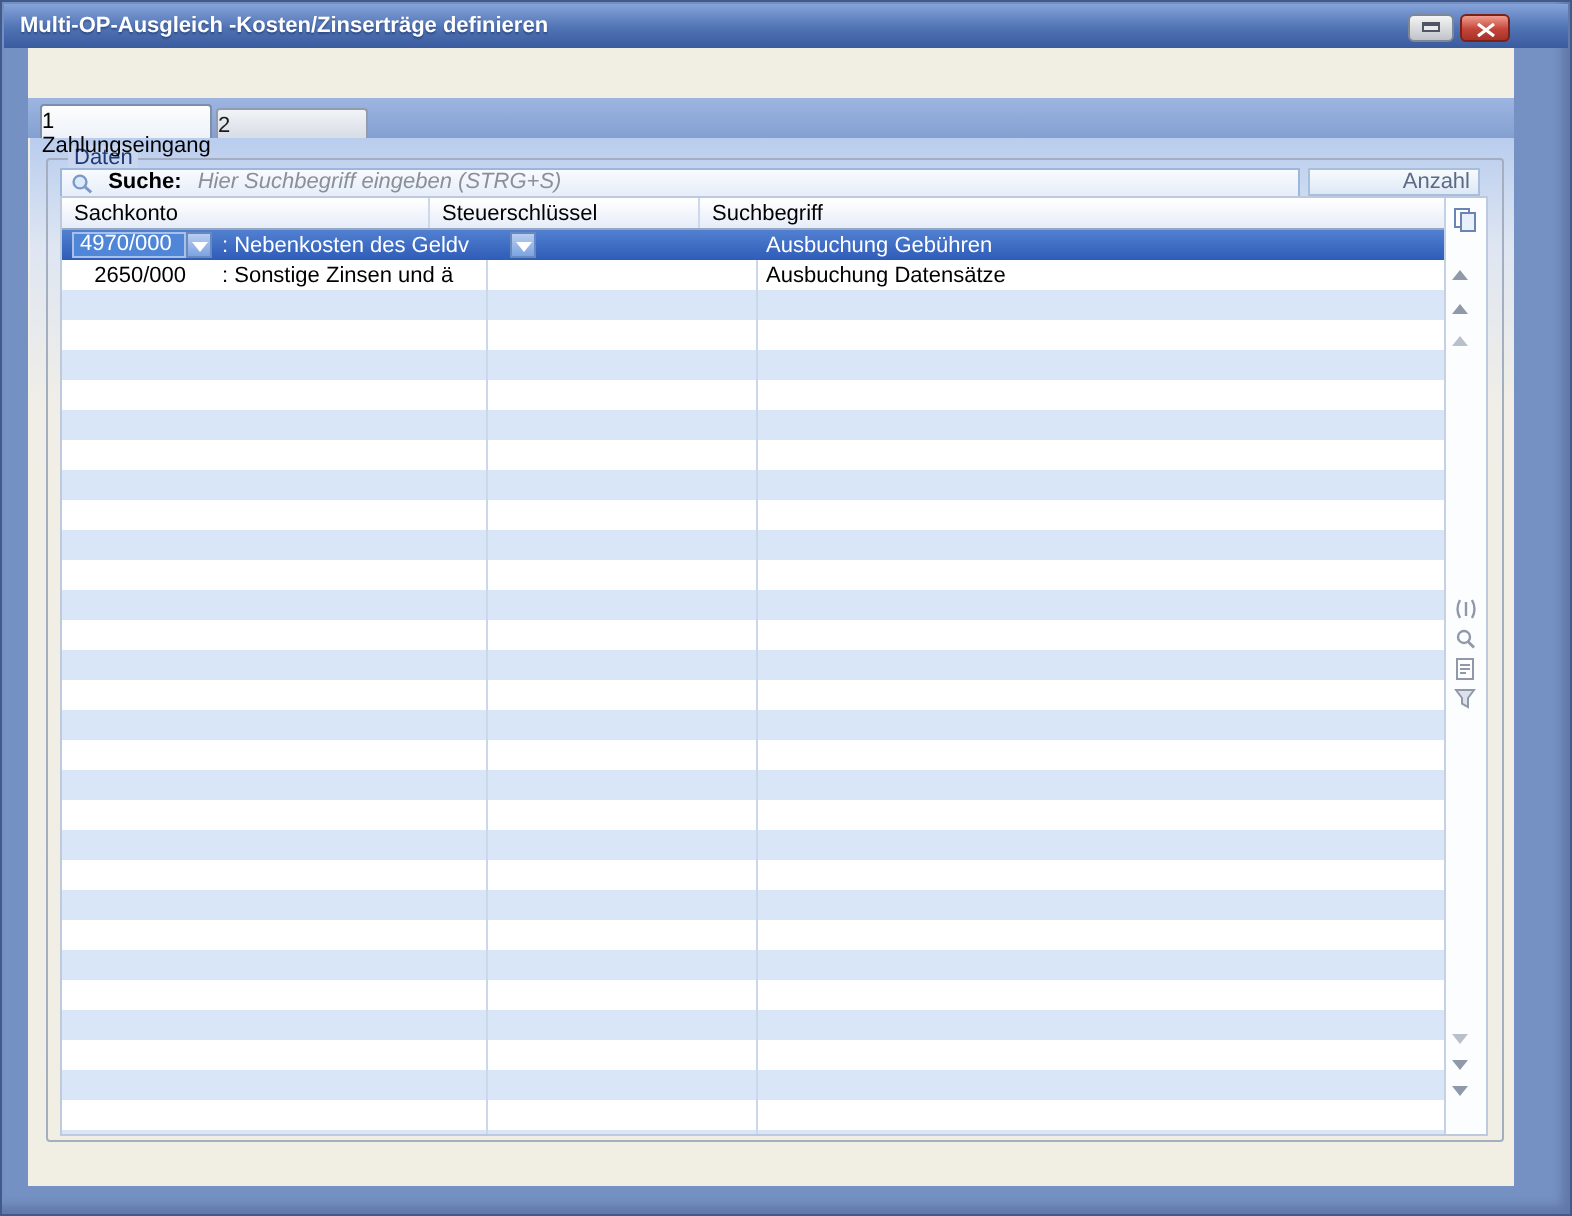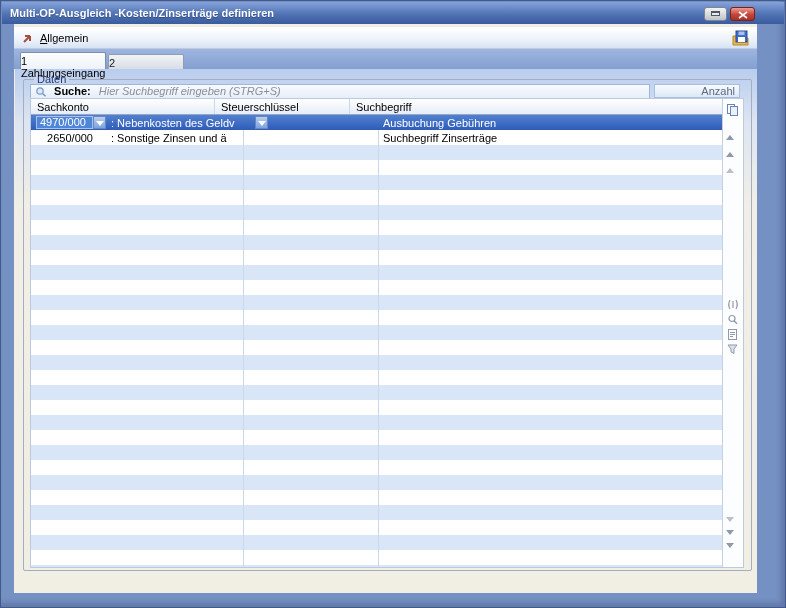--- a/index.html
+++ b/index.html
@@ -183,36 +183,20 @@
     </span>
     <span class="tb-btn btn-close">
       <svg width="10" height="9">
         <path d="M1,1 L9,7 M9,1 L1,7" stroke="#ffffff" stroke-width="1.6" fill="none"></path>
       </svg>
     </span>
   </div>
 
   <div class="content">
 
-    <div class="toolbar">
-      <span class="jump-icon">
-        <svg width="12" height="12">
-          <path d="M2,10 L8,4 M8,4 L8,9 M8,4 L3,4" stroke="#a34d3d" stroke-width="2" fill="none"></path>
-        </svg>
-      </span>
-      <span class="menu-item"><span class="hotkey">A</span><span>llgemein</span></span>
-      <span class="save-btn">
-        <svg width="17" height="16">
-          <path d="M1,6 L5,6 L6.5,8 L16,8 L16,15 L1,15 Z" fill="#e6b74e" stroke="#b8882a" stroke-width="1"></path>
-          <rect x="4" y="1" width="11" height="11" fill="#3f6cc8" stroke="#2a4c96"></rect>
-          <rect x="6.5" y="1.5" width="6" height="3.5" fill="#a9c0e8"></rect>
-          <rect x="6" y="7" width="7" height="5" fill="#ffffff"></rect>
-        </svg>
-      </span>
-    </div>
 
     <div class="tabband">
       <div class="tab tab-active">
         <span>1 Zahlungseingang</span>
       </div>
       <div class="tab tab-inactive"><span>2 </span><span class="hotkey">Z</span><span>ahlungsausgang</span></div>
     </div>
 
     <div class="tabpage">
 
@@ -249,21 +233,21 @@
               <span class="cellabs name-cell">: Nebenkosten des Geldv</span>
               <span class="ddl-btn ddl-tax">
                 <span class="tri"></span>
               </span>
               <span class="cellabs btext-cell">Ausbuchung Gebühren</span>
             </div>
 
             <div class="grow row-plain">
               <span class="acct-num2">2650/000</span>
               <span class="cellabs name-cell">: Sonstige Zinsen und ä</span>
-              <span class="cellabs btext-cell">Suchbegriff Zinserträge</span>
+              <span class="cellabs btext-cell">Ausbuchung Datensätze</span>
             </div>
           </div>
 
           <div class="grid-strip">
             <span class="strip-ic" style="top:4px;">
               <svg width="14" height="14">
                 <rect x="1.5" y="1.5" width="7" height="9" fill="#ffffff" stroke="#6a84b4"></rect>
                 <rect x="4.5" y="3.5" width="7" height="9" fill="#e8f0fb" stroke="#6a84b4"></rect>
               </svg>
             </span>

